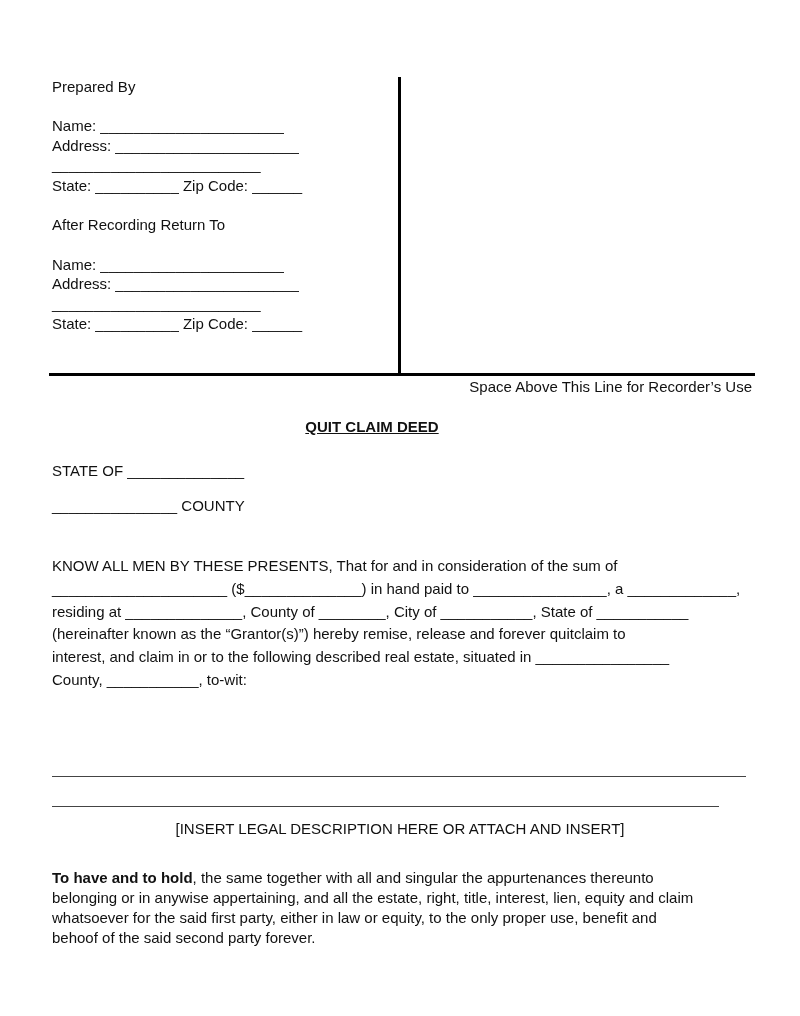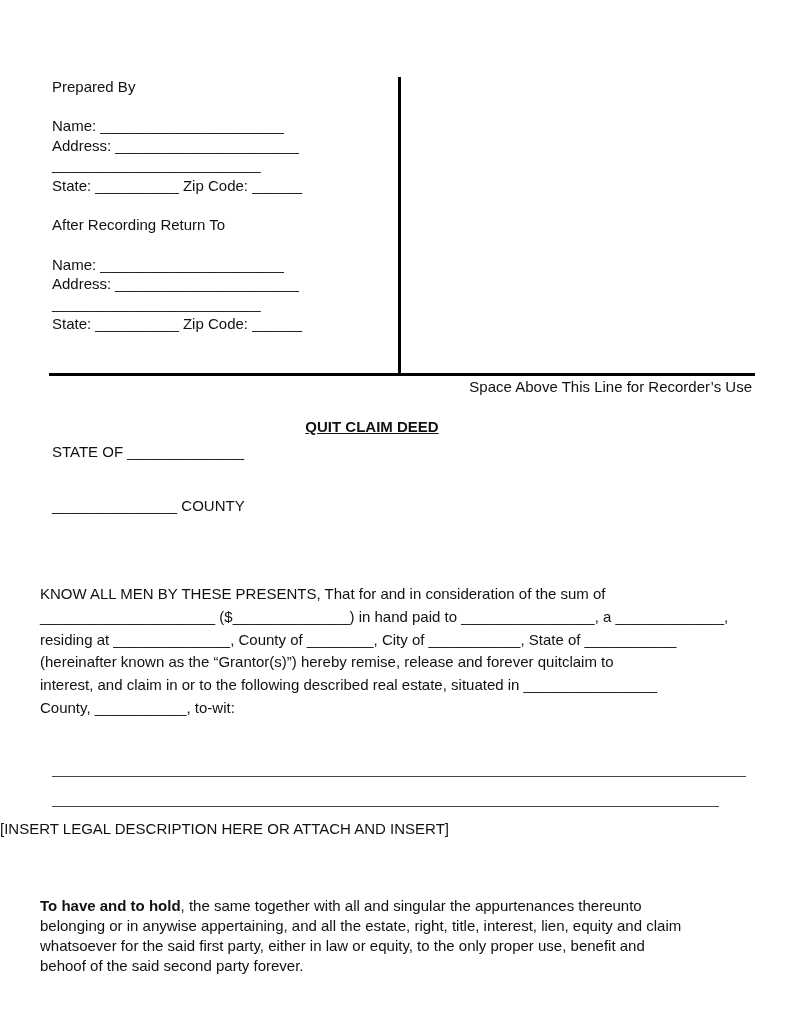--- a/index.html
+++ b/index.html
@@ -6,21 +6,21 @@
   body {
     width:800px; height:1016px; position:relative; overflow:hidden;
     font-family: "Liberation Sans", sans-serif; color:#111111; font-size:15px;
   }
   .abs { position:absolute; white-space:nowrap; line-height:18px; }
   .bold { font-weight:normal; }
   .vline { position:absolute; left:398px; top:77px; width:3px; height:297px; background:#000; }
   .hline { position:absolute; left:49px; top:373px; width:706px; height:3px; background:#000; }
   .longline { position:absolute; height:1px; background:#444; }
   .title { text-decoration: underline; font-weight:bold; }
-  .para { position:absolute; left:40px; width:700px; line-height:22.8px; white-space:normal;margin-top:28px; }
+  .para { position:absolute; left:52px; width:700px; line-height:22.8px; white-space:normal; }
   .para p { margin:0; }
 </style>
 </head>
 <body>
 
 <div class="abs bold" style="left:52px;top:78px;">Prepared By</div>
 <div class="abs" style="left:52px;top:117px;">Name: ______________________</div>
 <div class="abs" style="left:52px;top:137px;">Address: ______________________</div>
 <div class="abs" style="left:52px;top:156px;">_________________________</div>
 <div class="abs" style="left:52px;top:177px;">State: __________ Zip Code: ______</div>
@@ -31,35 +31,35 @@
 <div class="abs" style="left:52px;top:295px;">_________________________</div>
 <div class="abs" style="left:52px;top:315px;">State: __________ Zip Code: ______</div>
 
 <div class="vline"></div>
 <div class="hline"></div>
 
 <div class="abs" style="right:48px;top:378px;">Space Above This Line for Recorder’s Use</div>
 
 <div class="abs title" style="left:0;width:744px;text-align:center;top:418px;">QUIT CLAIM DEED</div>
 
-<div class="abs" style="left:52px;top:443px;">STATE OF ______________</div>
+<div class="abs" style="left:52px;top:462px;">STATE OF ______________</div>
 <div class="abs" style="left:52px;top:497px;">_______________ COUNTY</div>
 
 <div class="para" style="top:555px;">
   <p>KNOW ALL MEN BY THESE PRESENTS, That for and in consideration of the sum of</p>
   <p>_____________________ ($______________) in hand paid to ________________, a _____________,</p>
   <p>residing at ______________, County of ________, City of ___________, State of ___________</p>
   <p>(hereinafter known as the “Grantor(s)”) hereby remise, release and forever quitclaim to</p>
   <p>interest, and claim in or to the following described real estate, situated in ________________</p>
   <p>County, ___________, to-wit:</p>
 </div>
 
 <div class="longline" style="left:52px;top:776px;width:694px;"></div>
 <div class="longline" style="left:52px;top:806px;width:667px;"></div>
 
-<div class="abs bold" style="left:0;width:800px;text-align:left;top:820px;">[INSERT LEGAL DESCRIPTION HERE OR ATTACH AND INSERT]</div>
+<div class="abs bold" style="left:0;width:800px;text-align:center;top:820px;">[INSERT LEGAL DESCRIPTION HERE OR ATTACH AND INSERT]</div>
 
 <div class="para" style="top:868px;line-height:20px;">
   <p><b>To have and to hold</b><span>, the same together with all and singular the appurtenances thereunto</span></p>
   <p>belonging or in anywise appertaining, and all the estate, right, title, interest, lien, equity and claim</p>
   <p>whatsoever for the said first party, either in law or equity, to the only proper use, benefit and</p>
   <p>behoof of the said second party forever.</p>
 </div>
 
 </body></html>

